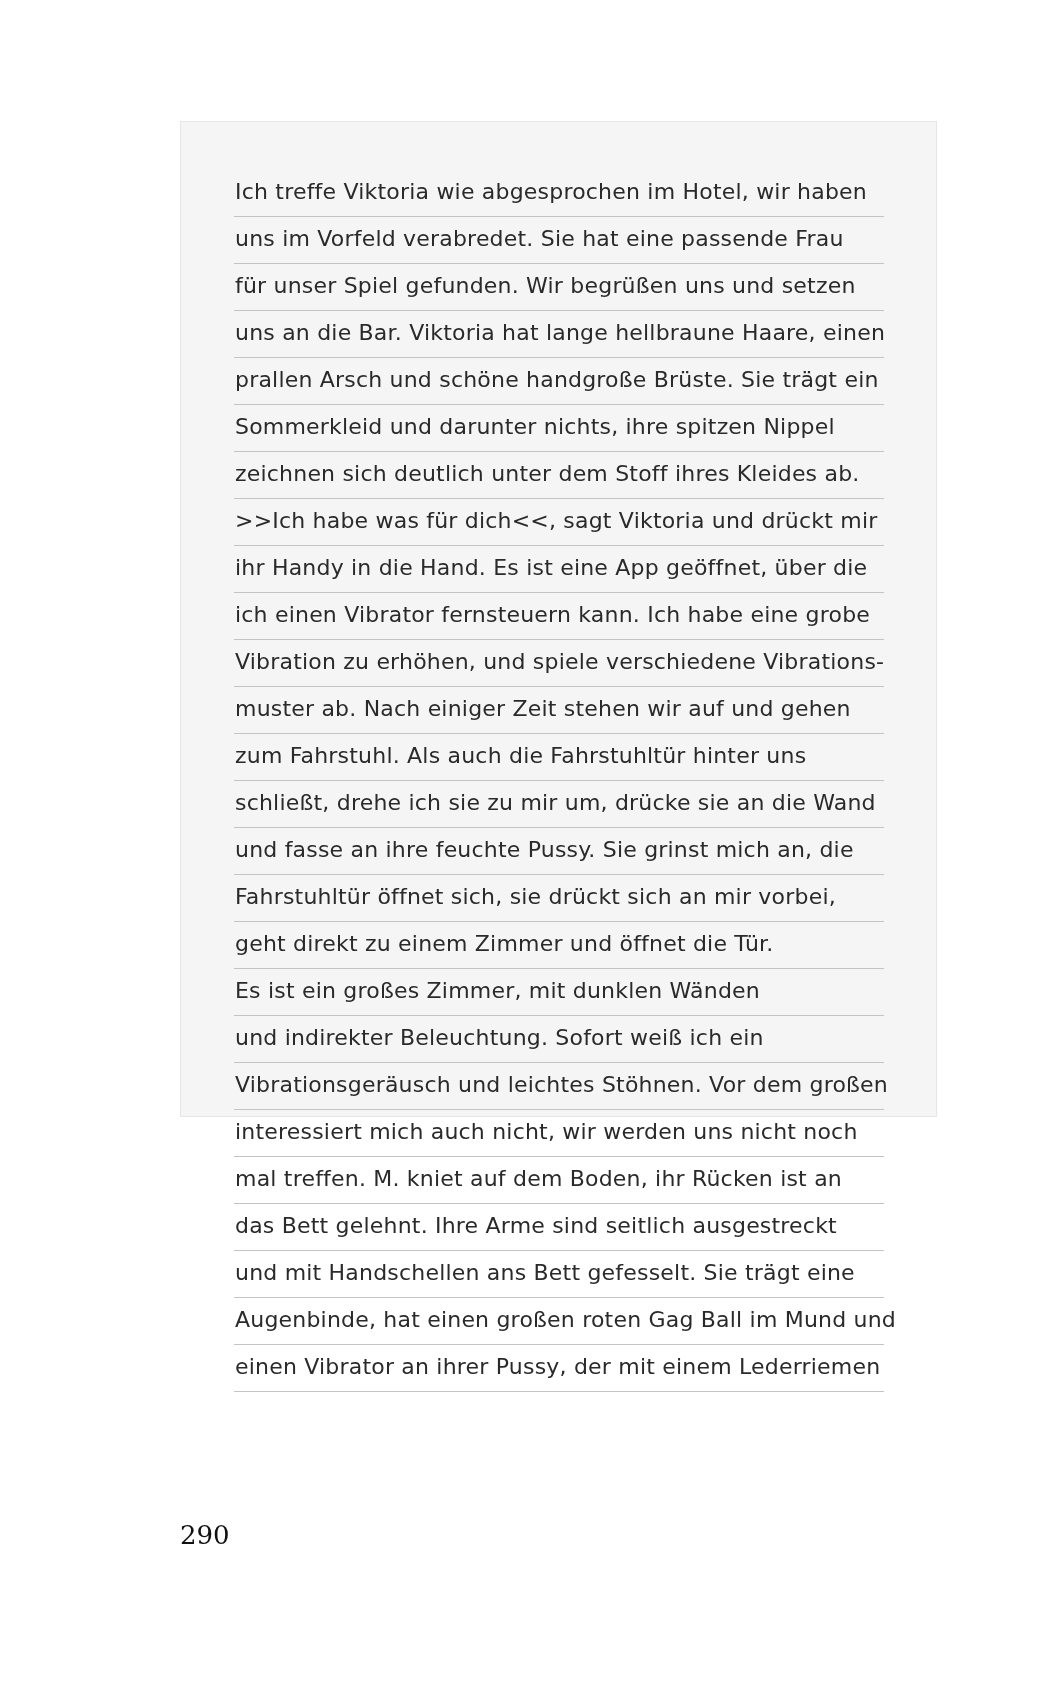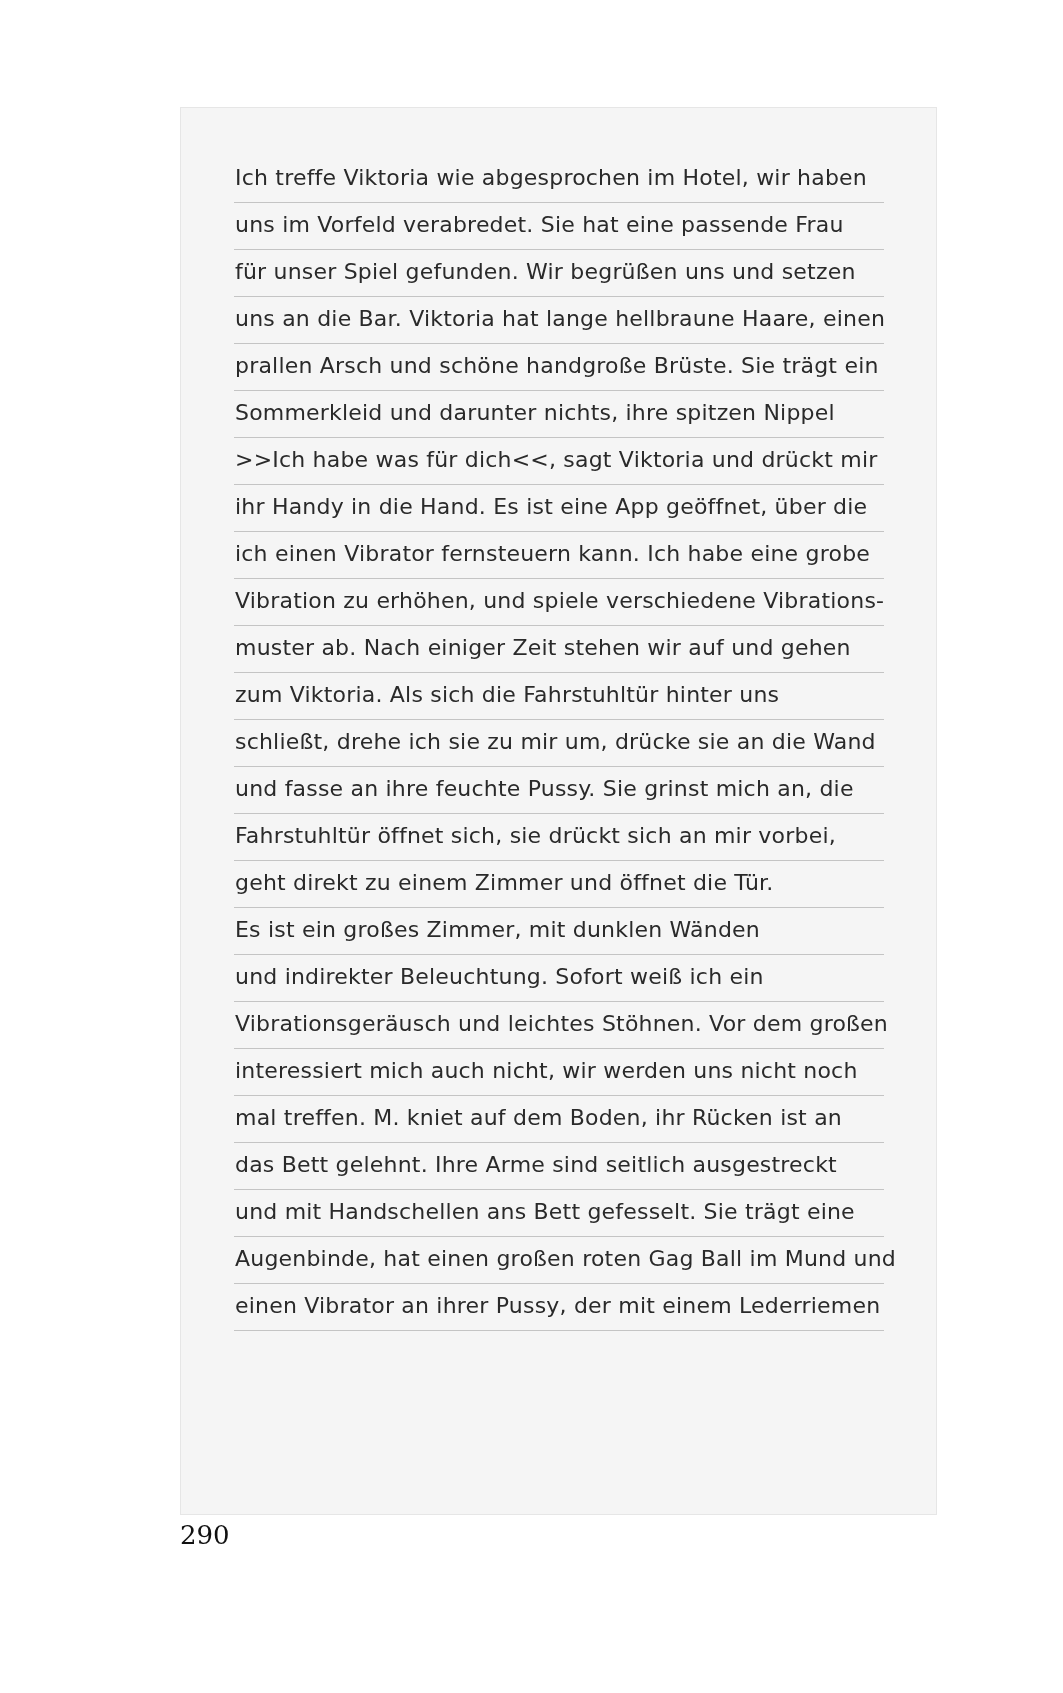--- a/index.html
+++ b/index.html
@@ -2,22 +2,22 @@
 <html><head>
 <meta charset="utf-8">
 <style>
   html, body { margin: 0; padding: 0; }
   body {
     width: 1063px; height: 1693px; background: #ffffff;
     position: relative; overflow: hidden;
     font-family: "DejaVu Sans", sans-serif;
   }
   .panel {
-    position: absolute; left: 180px; top: 107px;
-    width: 757px; height: 1408px;
+    position: absolute; left: 180px; top: 121px;
+    width: 757px; height: 996px;
     background: #f5f5f5;
     border: 1px solid #e6e6e6;
     box-sizing: border-box;
   }
   .lines {
     position: absolute; left: 53px; top: 48px;
     width: 650px;
   }
   .line {
     height: 47px; box-sizing: border-box;
@@ -38,26 +38,27 @@
 <body>
 
 <div class="panel">
   <div class="lines">
     <div class="line">Ich treffe Viktoria wie abgesprochen im Hotel, wir haben</div>
     <div class="line">uns im Vorfeld verabredet. Sie hat eine passende Frau</div>
     <div class="line">für unser Spiel gefunden. Wir begrüßen uns und setzen</div>
     <div class="line">uns an die Bar. Viktoria hat lange hellbraune Haare, einen</div>
     <div class="line">prallen Arsch und schöne handgroße Brüste. Sie trägt ein</div>
     <div class="line">Sommerkleid und darunter nichts, ihre spitzen Nippel</div>
+    <div class="line">zeichnen sich deutlich unter dem Stoff ihres Kleides ab.</div>
     <div class="line">&gt;&gt;Ich habe was für dich&lt;&lt;, sagt Viktoria und drückt mir</div>
     <div class="line">ihr Handy in die Hand. Es ist eine App geöffnet, über die</div>
     <div class="line">ich einen Vibrator fernsteuern kann. Ich habe eine grobe</div>
     <div class="line">Vibration zu erhöhen, und spiele verschiedene Vibrations-</div>
     <div class="line">muster ab. Nach einiger Zeit stehen wir auf und gehen</div>
-    <div class="line">zum Viktoria. Als sich die Fahrstuhltür hinter uns</div>
+    <div class="line">zum Fahrstuhl. Als auch die Fahrstuhltür hinter uns</div>
     <div class="line">schließt, drehe ich sie zu mir um, drücke sie an die Wand</div>
     <div class="line">und fasse an ihre feuchte Pussy. Sie grinst mich an, die</div>
     <div class="line">Fahrstuhltür öffnet sich, sie drückt sich an mir vorbei,</div>
     <div class="line">geht direkt zu einem Zimmer und öffnet die Tür.</div>
     <div class="line">Es ist ein großes Zimmer, mit dunklen Wänden</div>
     <div class="line">und indirekter Beleuchtung. Sofort weiß ich ein</div>
     <div class="line">Vibrationsgeräusch und leichtes Stöhnen. Vor dem großen</div>
     <div class="line">interessiert mich auch nicht, wir werden uns nicht noch</div>
     <div class="line">mal treffen. M. kniet auf dem Boden, ihr Rücken ist an</div>
     <div class="line">das Bett gelehnt. Ihre Arme sind seitlich ausgestreckt</div>

